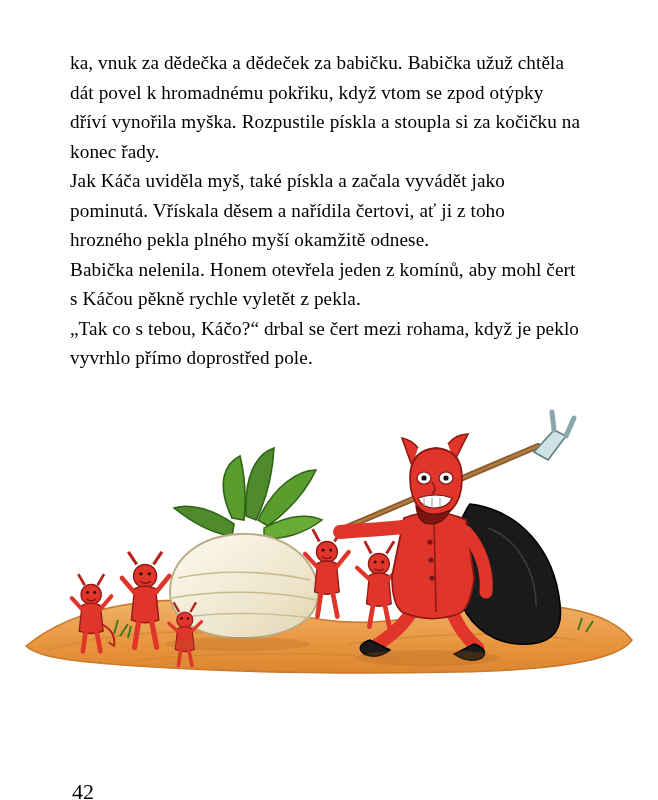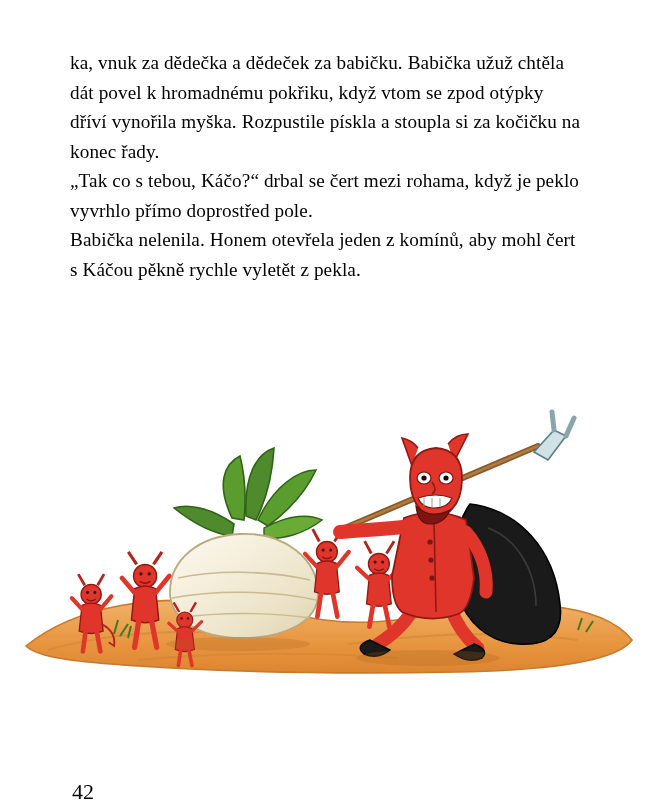--- a/index.html
+++ b/index.html
@@ -49,22 +49,23 @@
     margin-top: 46px;
   }
 </style>
 </head>
 <body>
 
 <div class="page">
 
   <div class="text-block">
     <p class="para">ka, vnuk za dědečka a dědeček za babičku. Babička užuž chtěla dát povel k hromadnému pokřiku, když vtom se zpod otýpky dříví vynořila myška. Rozpustile pískla a stoupla si za kočičku na konec řady.</p>
+    <p class="para">Jak Káča uviděla myš, také pískla a začala vyvádět jako pominutá. Vřískala děsem a nařídila čertovi, ať ji z toho hrozného pekla plného myší okamžitě odnese.</p>
+    <p class="para">Babička nelenila. Honem otevřela jeden z komínů, aby mohl čert s Káčou pěkně rychle vyletět z pekla.</p>
     <p class="para">„Tak co s tebou, Káčo?“ drbal se čert mezi rohama, když je peklo vyvrhlo přímo doprostřed pole.</p>
-    <p class="para">Babička nelenila. Honem otevřela jeden z komínů, aby mohl čert s Káčou pěkně rychle vyletět z pekla.</p>
   </div>
 
   <div class="illustration">
     <svg viewBox="0 0 622 292" width="622" height="292" xmlns="http://www.w3.org/2000/svg">
       <defs>
         <linearGradient id="fieldGrad" x1="0" y1="0" x2="0" y2="1">
           <stop offset="0%" stop-color="#f0b169"></stop>
           <stop offset="60%" stop-color="#e8953f"></stop>
           <stop offset="100%" stop-color="#dd8530"></stop>
         </linearGradient>

